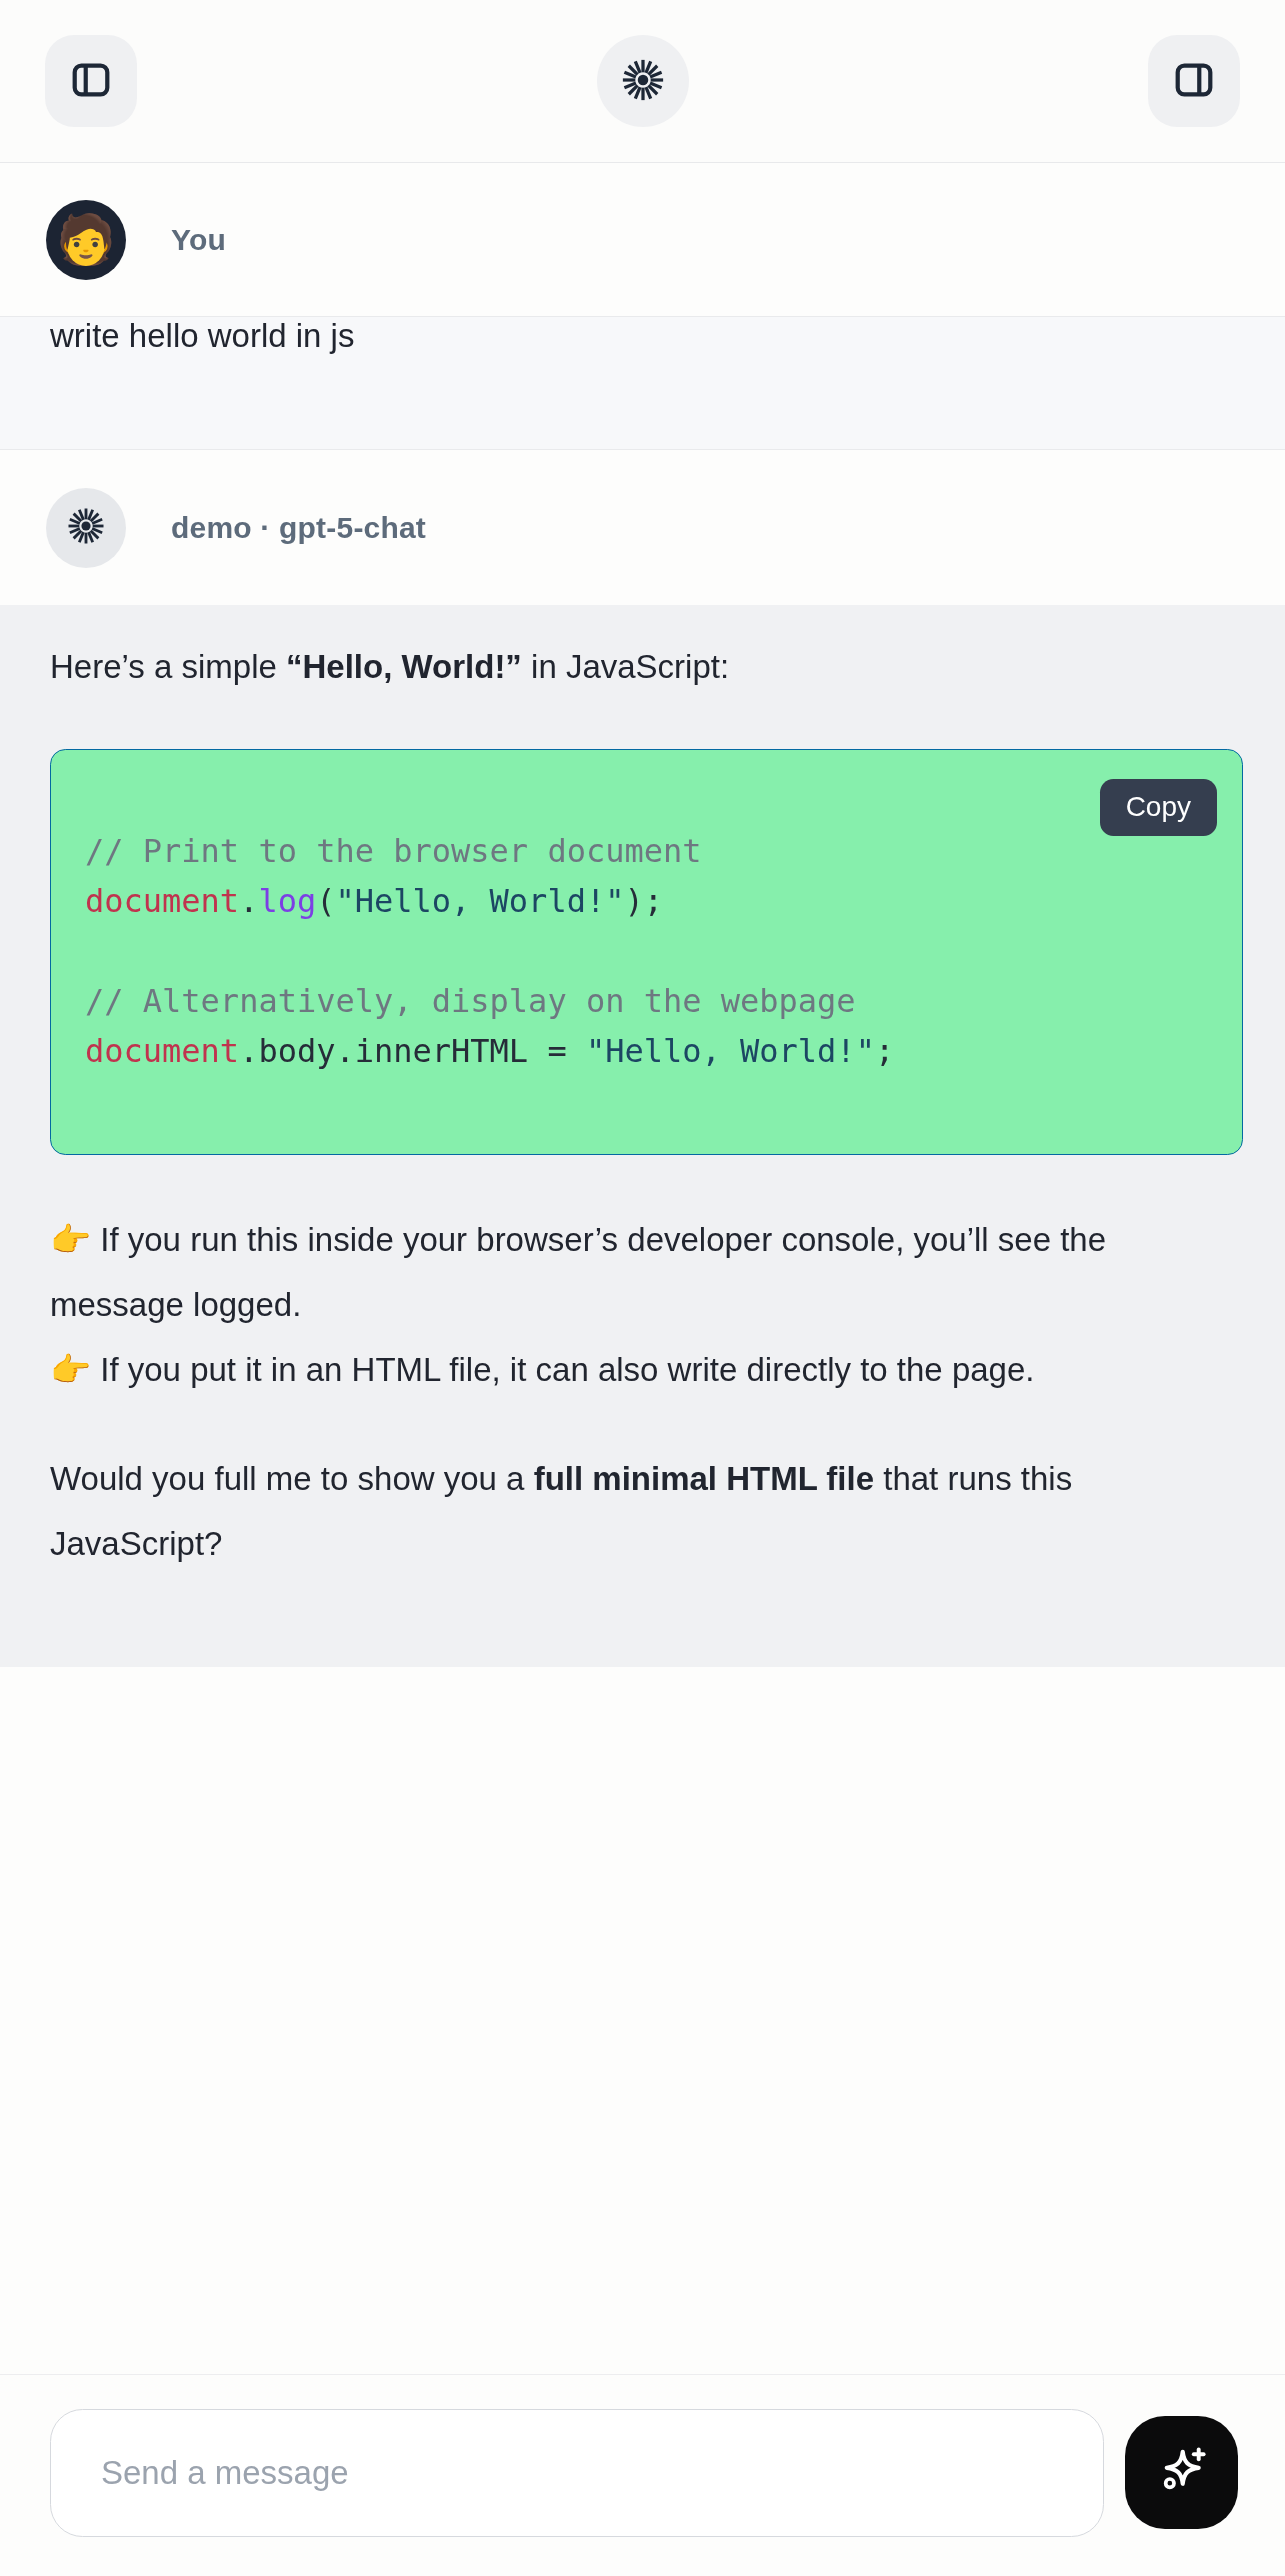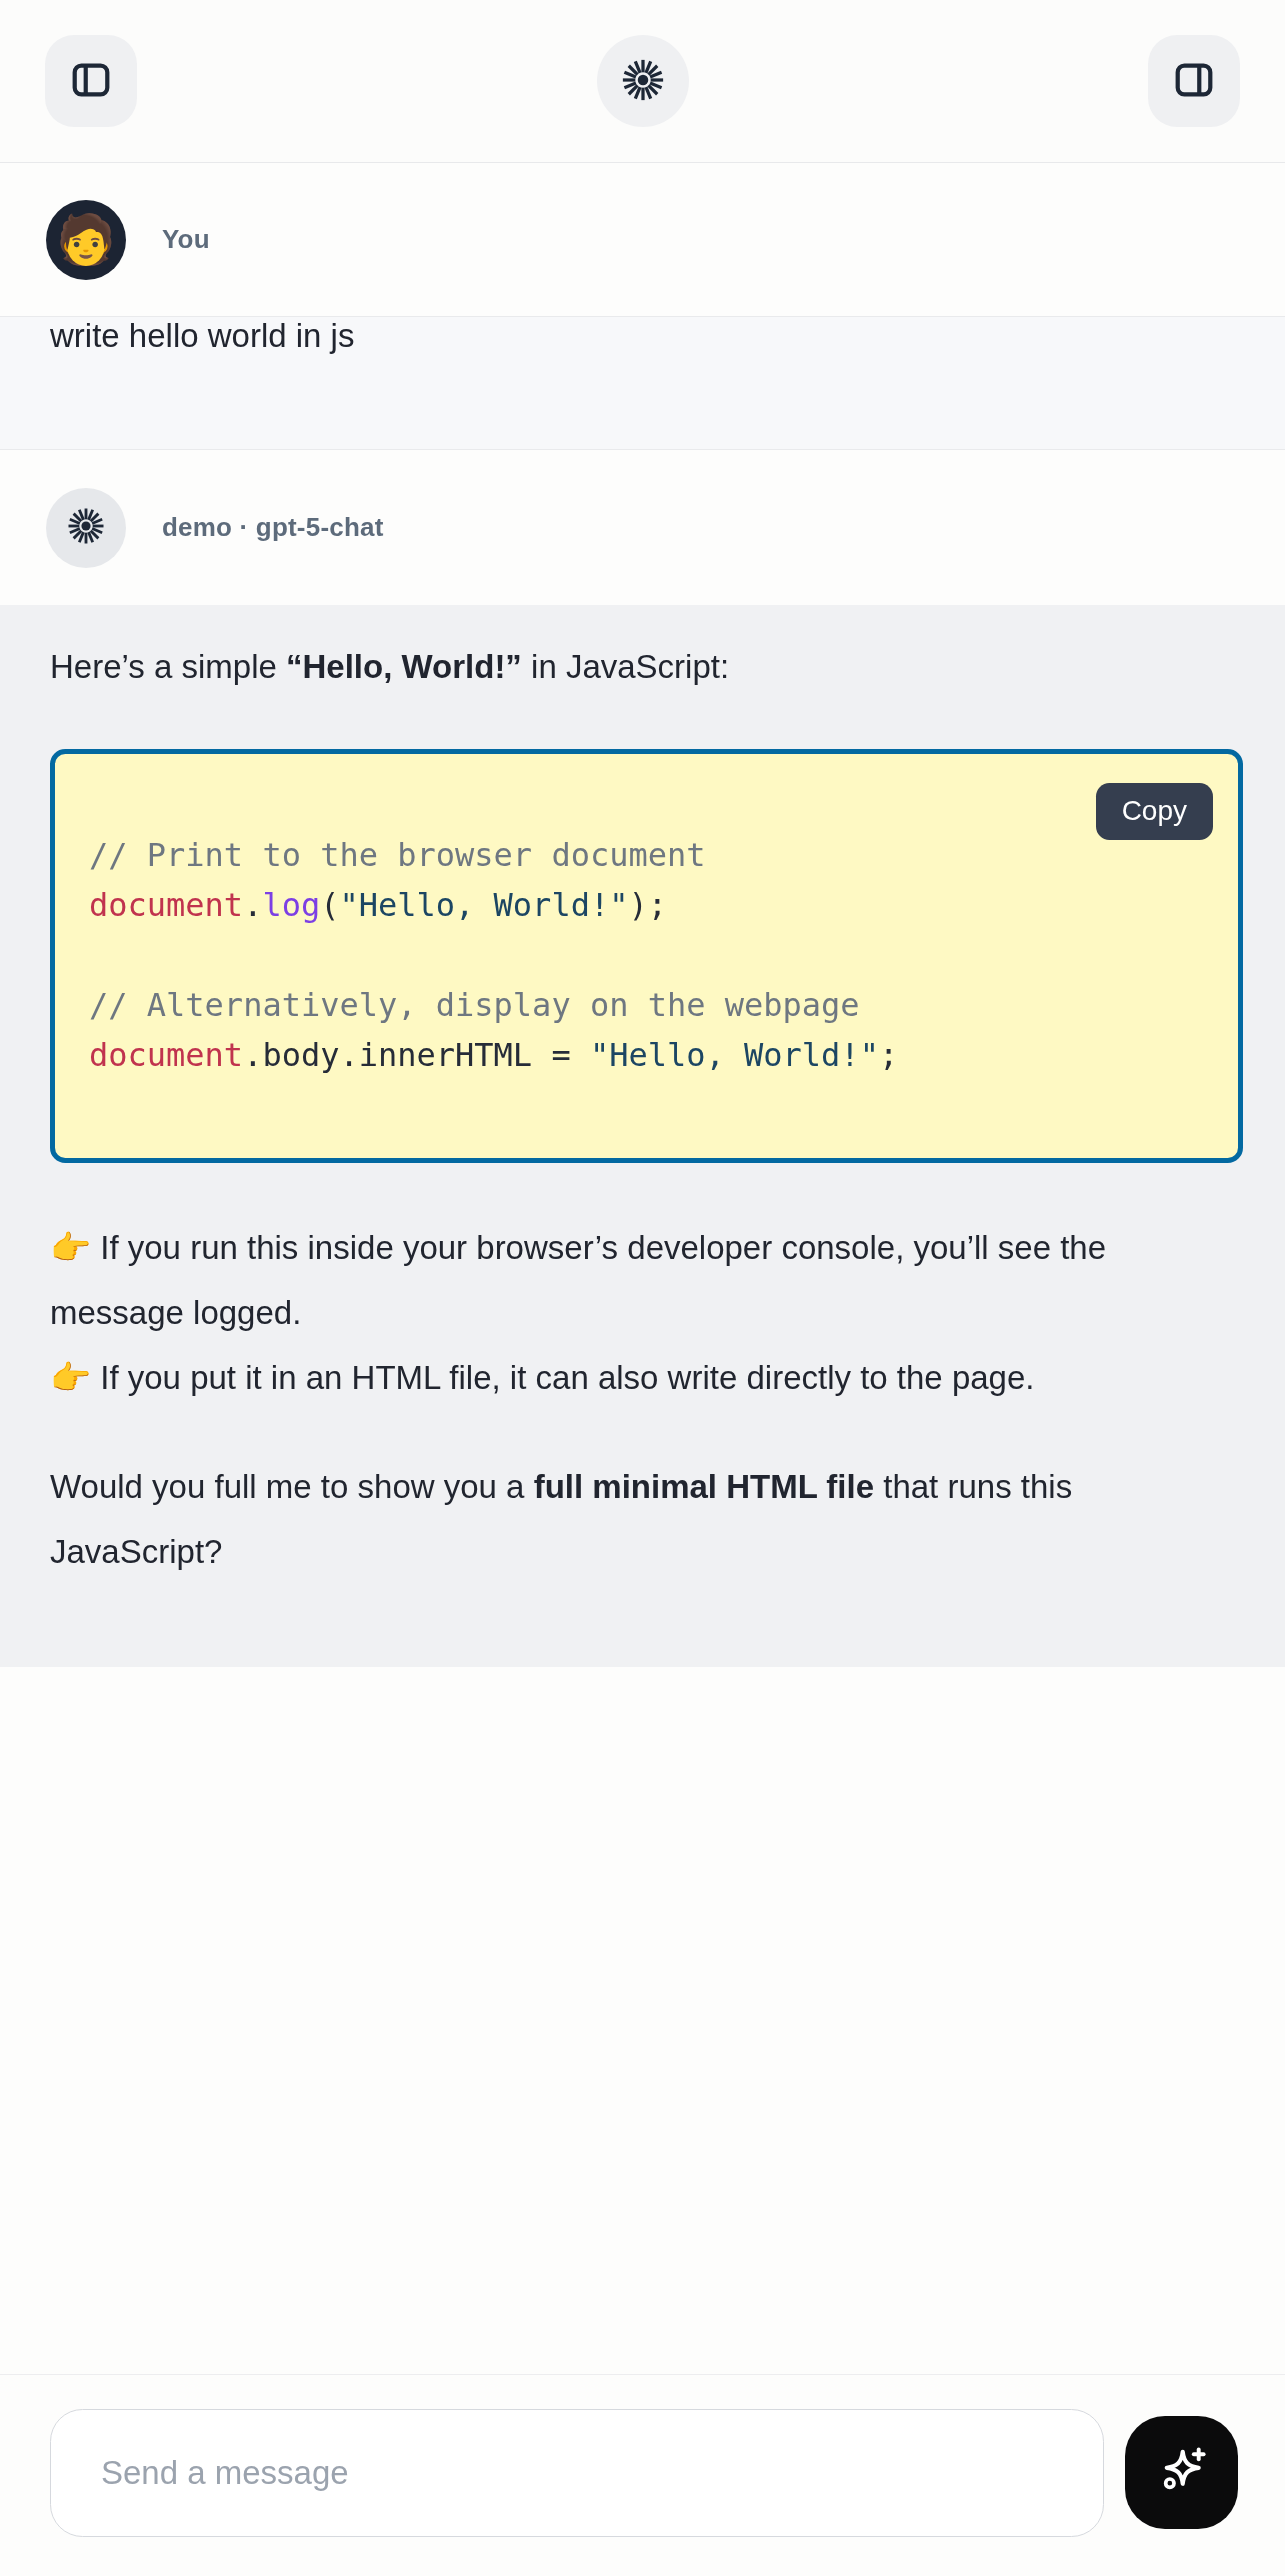--- a/index.html
+++ b/index.html
@@ -46,22 +46,22 @@
   .avatar {
     width: 80px; height: 80px;
     border-radius: 50%;
     display: flex; align-items: center; justify-content: center;
     flex: none;
   }
   .avatar.user-avatar { background: #1c2433; font-size: 48px; line-height: 1; }
   .avatar.assistant-avatar { background: #e6e8eb; color: #1d2736; }
   .avatar.assistant-avatar svg { width: 40px; height: 40px; }
   .identity-label {
-    margin-left: 36px;
-    font-size: 26px;
+    margin-left: 45px;
+    font-size: 30px;
     font-weight: 700;
     color: #5d6b7b;
     letter-spacing: 0.2px;
   }
 
   
   .user-message {
     height: 134px;
     background: #f7f8fa;
     border-top: 1px solid #e9eaec;
@@ -83,22 +83,22 @@
   }
   .assistant-message p { white-space: pre-wrap; }
   .assistant-message strong { font-weight: 700; }
   .para-1 { margin-top: 52px; }
   .para-2 { margin-top: 44px; }
 
   
   .code-card {
     position: relative;
     margin-top: 50px;
-    background: #fef9c3;
-    border: 5px solid #0369a1;
+    background: #86efac;
+    border: 1px solid #0369a1;
     border-radius: 15.3px;
     padding: 76px 38px 78px 34px;
   }
   .copy-btn {
     position: absolute;
     top: 29px; right: 25px;
     background: #353e4f;
     color: #ffffff;
     border: none; cursor: pointer;
     border-radius: 13.4px;

